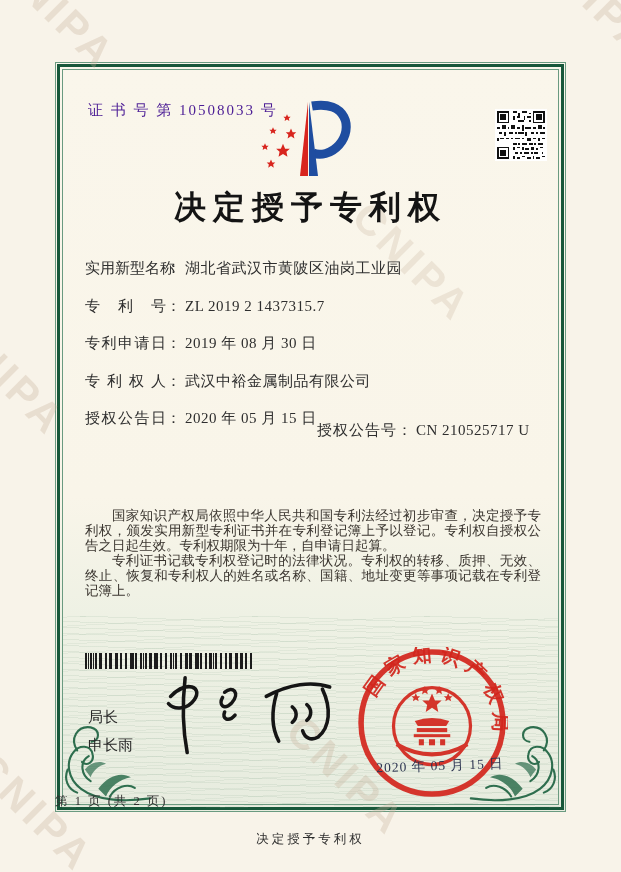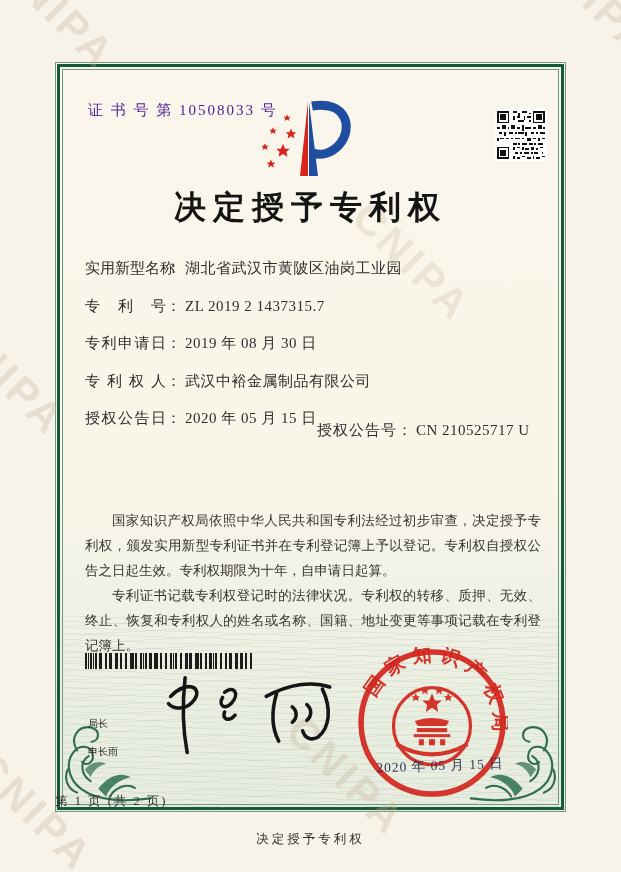--- a/index.html
+++ b/index.html
@@ -42,31 +42,31 @@
 
   .fields { position:absolute; left:85px; top:250px; width:460px; font-size:15px; color:#2e2e2e; }
   .row { position:relative; height:37.5px; line-height:37.5px; white-space:nowrap; }
   .lbl { display:inline-block; width:5.4em; text-align:justify; text-align-last:justify; }
   .colon { padding-right:4px; }
   .val { letter-spacing:0.5px; }
   .grant-group { position:absolute; left:232px; top:12px; }
   .grant-group .lbl2 { letter-spacing:1px; }
 
   .paras { position:absolute; left:85px; top:508px; width:456px; font-size:13.5px;
-           line-height:25px; color:#3a352f; text-align:justify; }
+           line-height:15px; color:#3a352f; text-align:justify; }
   .paras p { text-indent:2em; }
 
   .barcode { position:absolute; left:85px; top:653px; width:168px; height:16px;
     background:
       repeating-linear-gradient(90deg,#1c1c1c 0 2px, transparent 2px 5px),
       repeating-linear-gradient(90deg,#1c1c1c 0 1px, transparent 1px 8px),
       repeating-linear-gradient(90deg,transparent 0 3px,#1c1c1c 3px 4px, transparent 4px 11px);
   }
 
-  .signer { position:absolute; left:88px; top:703px; font-size:10px; color:#262626; line-height:28px;margin-top:7px; }
+  .signer { position:absolute; left:88px; top:703px; font-size:15px; color:#262626; line-height:28px; }
   .signature { position:absolute; left:156px; top:664px; width:182px; height:96px; }
 
   .seal { position:absolute; left:356px; top:647px; width:152px; height:152px;
           mix-blend-mode:multiply; z-index:5; }
   .seal-date { position:absolute; left:370px; top:757px; width:140px; text-align:center;
                font-size:13.5px; letter-spacing:1px; color:#2b3350; transform:rotate(-2deg); z-index:6; }
 
   .flourish { position:absolute; width:96px; height:96px; z-index:2; }
   .fl-left  { left:58px;  top:712px; }
   .fl-right { left:467px; top:712px; transform:scaleX(-1); }

